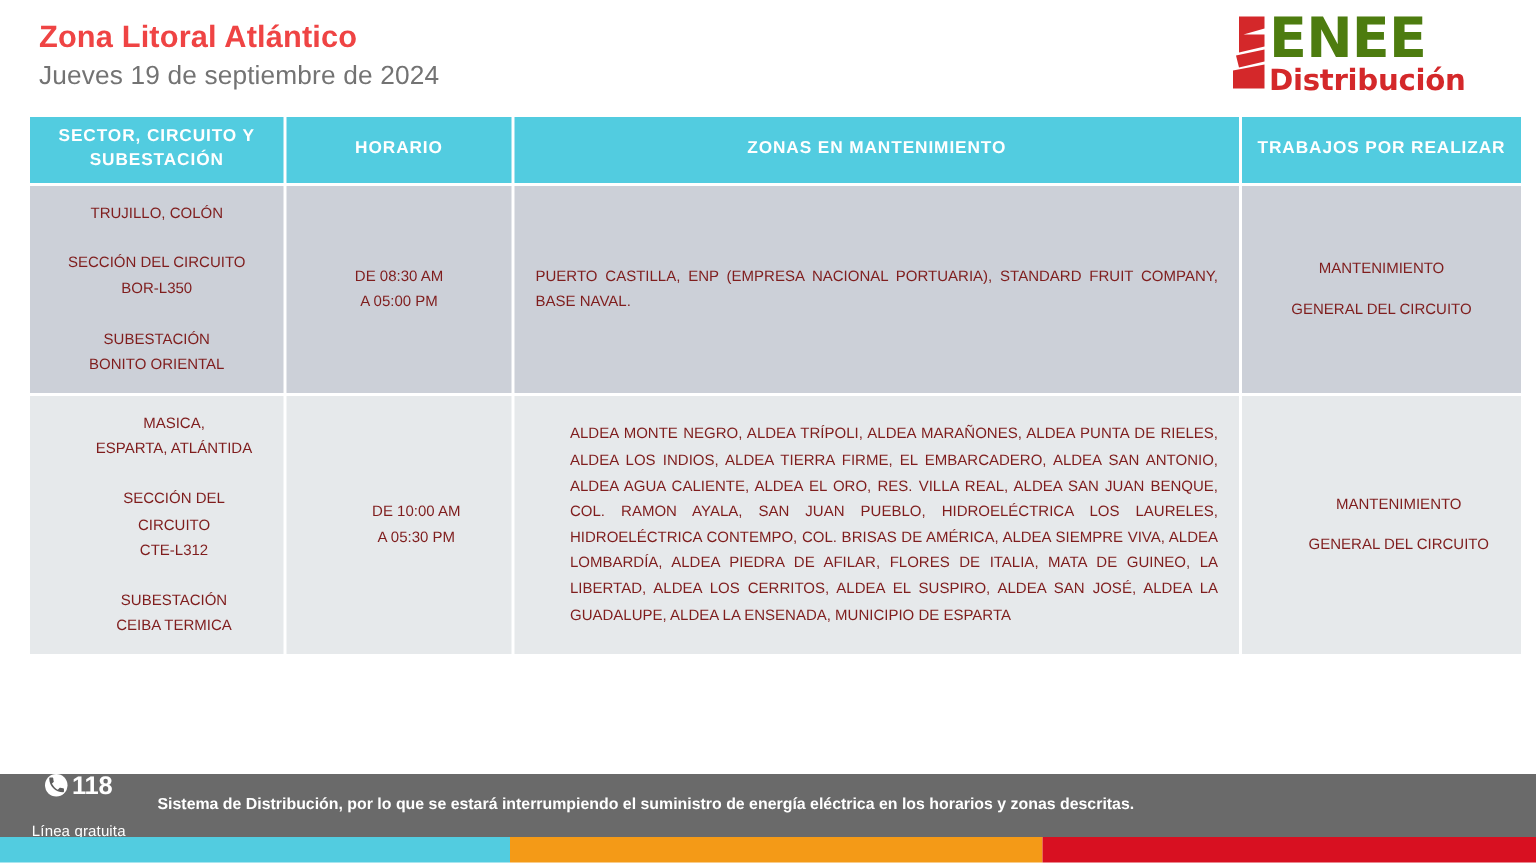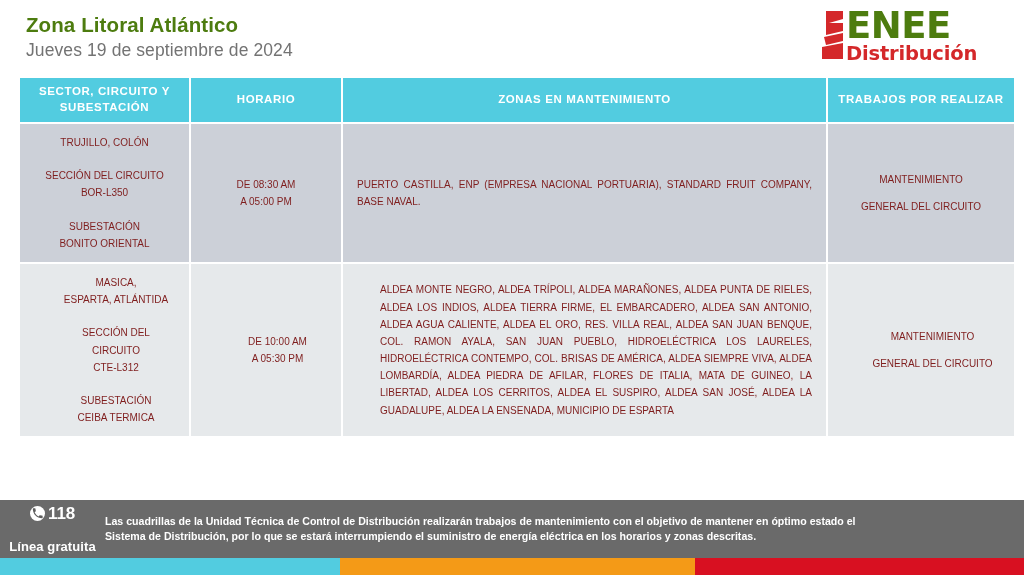--- a/index.html
+++ b/index.html
@@ -19,21 +19,21 @@
   .title-block { position:absolute; left:26px; top:10px; }
   .title-main {
     color:#e8413c;
     font-weight:bold;
     font-size:19.5px;
     letter-spacing:0.3px;
     line-height:1.08;
     white-space:nowrap;
   }
   .title-sub {
-    color:#4d7c0f;
+    color:#ef4444;
     font-weight:bold;
     font-size:20.5px;
     letter-spacing:0.1px;
     line-height:1.25;
     margin-top:2px;
     white-space:nowrap;
   }
   .title-date {
     color:#737373;
     font-weight:normal;
@@ -117,41 +117,41 @@
   .cell-just   { text-align:justify; text-justify:inter-word; padding:14px 16px; }
   .cell-just p { margin:0; }
 
   .sector-lines p { margin:0; }
   .sector-lines p.gap { margin-top:16px; }
 
   .horario p { margin:0; }
 
   
   .footer {
-    position:absolute; left:0; bottom:17px; width:1024px; height:58px;
+    position:absolute; left:0; bottom:17px; width:1024px; height:42px;
     background:#6a6a6a;
     display:flex; align-items:center;
   }
   .phone-block {
     width:105px;
     display:flex; flex-direction:column; align-items:center; justify-content:center;
     color:#ffffff; flex:0 0 105px;
   }
   .phone-row { display:flex; align-items:center; gap:3px; }
   .phone-icon {
     width:15px; height:15px; border-radius:50%;
     background:#ffffff;
     display:inline-flex; align-items:center; justify-content:center;
   }
   .phone-icon svg { display:block; }
   .phone-num {
     font-size:17px; font-weight:bold; letter-spacing:-0.2px; line-height:1;
   }
   .phone-label {
-    font-size:13px; font-weight:bold; letter-spacing:0.1px; margin-top:18px; line-height:1;
+    font-size:10px; font-weight:normal; letter-spacing:0.1px; margin-top:18px; line-height:1;
   }
   .footer-text {
     flex:1;
     color:#ffffff;
     font-size:10.6px;
     font-weight:bold;
     line-height:1.42;
     padding-right:14px;
   }
   .footer-text p { margin:0; }
@@ -255,21 +255,20 @@
       <span class="phone-icon">
         <svg width="11" height="11" viewBox="0 0 24 24" aria-hidden="true">
           <path fill="#5d5d5d" d="M6.6 10.8c1.7 3.3 4.3 5.9 7.6 7.6l2.5-2.5c.3-.3.8-.4 1.2-.3 1.3.4 2.7.7 4.1.7.7 0 1.2.5 1.2 1.2V21c0 .7-.5 1.2-1.2 1.2C10.9 22.2 1.8 13.1 1.8 2c0-.7.5-1.2 1.2-1.2h3.5C7.2.8 7.7 1.3 7.7 2c0 1.4.2 2.8.7 4.1.1.4 0 .9-.3 1.2l-2.5 2.5z"></path>
         </svg>
       </span>
       <span class="phone-num">118</span>
     </div>
     <div class="phone-label">Línea gratuita</div>
   </div>
   <div class="footer-text">
-    <p>Las cuadrillas de la Unidad Técnica de Control de Distribución realizarán trabajos de mantenimiento con el objetivo de mantener en óptimo estado el</p>
     <p>Sistema de Distribución, por lo que se estará interrumpiendo el suministro de energía eléctrica en los horarios y zonas descritas.</p>
   </div>
 </div>
 
 <div class="colorbar">
   <div class="cb-cyan"></div>
   <div class="cb-orange"></div>
   <div class="cb-red"></div>
 </div>
 

